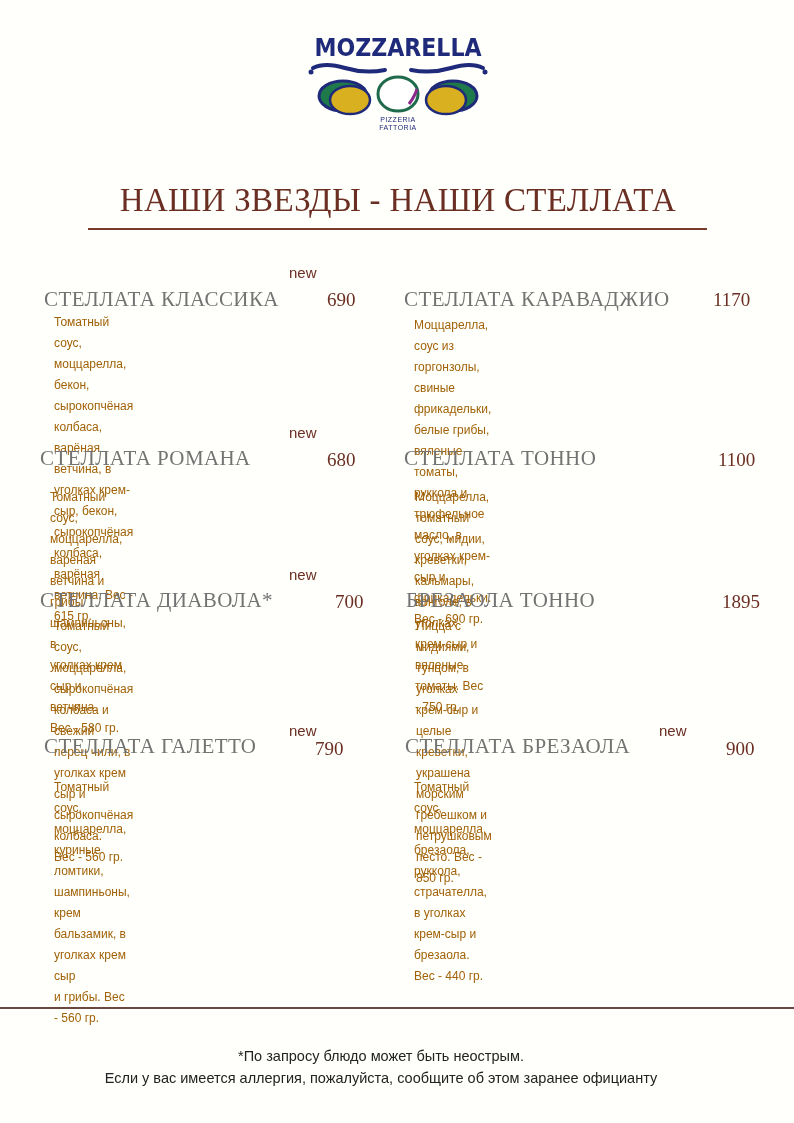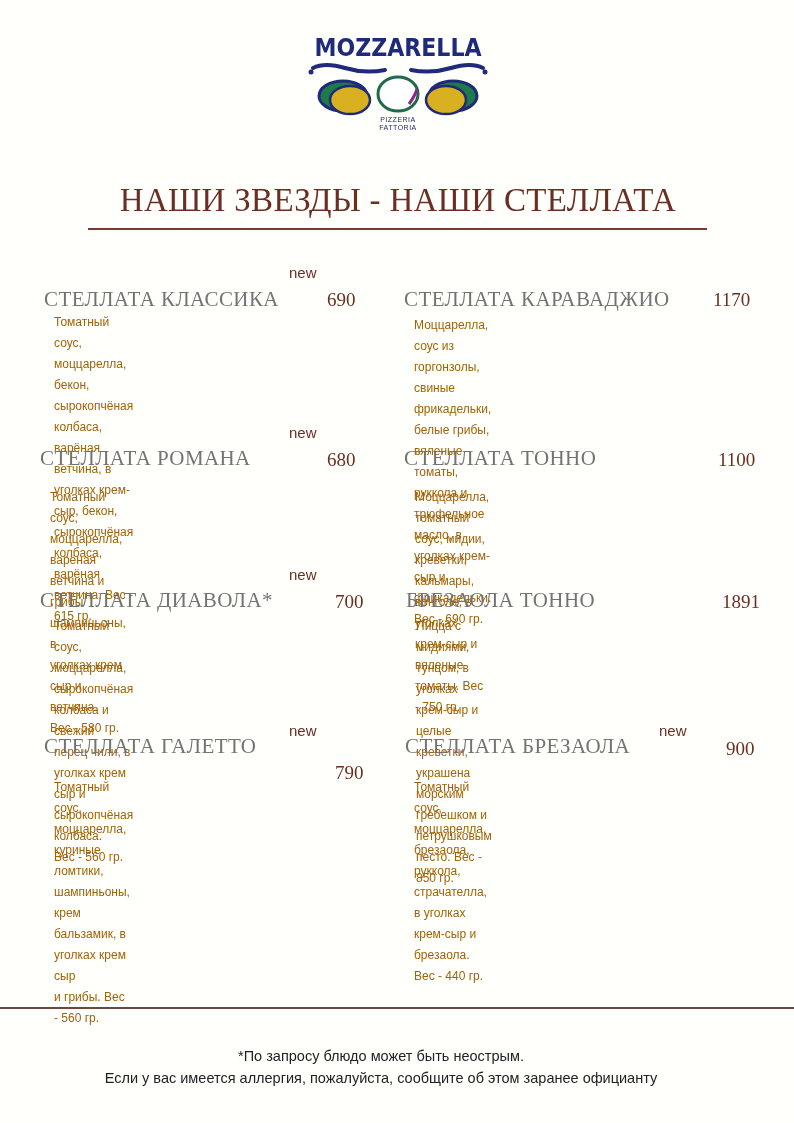--- a/index.html
+++ b/index.html
@@ -119,30 +119,30 @@
   <span class="item-price" style="left:335px;top:591px;">700</span>
   <div class="item-desc" style="left:44px;top:616px;">Томатный соус, моццарелла,
 сырокопчёная колбаса и свежий
 перец чили, в уголках крем сыр и
 сырокопчёная колбаса.
 Вес - 560 гр.</div>
 </div>
 
 <div class="item">
   <span class="item-name" style="left:406px;top:588px;">БРЕЗАОЛА ТОННО</span>
-  <span class="item-price" style="left:722px;top:591px;">1891</span>
+  <span class="item-price" style="left:722px;top:591px;">1895</span>
   <div class="item-desc" style="left:406px;top:616px;">Пицца с мидиями, тунцом, в уголках крем-сыр и
 целые креветки, украшена морским гребешком и
 петрушковым песто. Вес - 850 гр.</div>
 </div>
 
 <div class="item">
   <span class="new-badge" style="left:289px;top:722px;">new</span>
   <span class="item-name" style="left:44px;top:734px;">СТЕЛЛАТА ГАЛЕТТО</span>
-  <span class="item-price" style="left:335px;top:738px;margin-top:24px;">790</span>
+  <span class="item-price" style="left:315px;top:738px;">790</span>
   <div class="item-desc" style="left:44px;top:777px;">Томатный соус, моццарелла,
 куриные ломтики, шампиньоны,
 крем бальзамик, в уголках крем сыр
 и грибы. Вес - 560 гр.</div>
 </div>
 
 <div class="item">
   <span class="new-badge" style="left:659px;top:722px;">new</span>
   <span class="item-name" style="left:405px;top:734px;">СТЕЛЛАТА БРЕЗАОЛА</span>
   <span class="item-price" style="left:726px;top:738px;">900</span>

